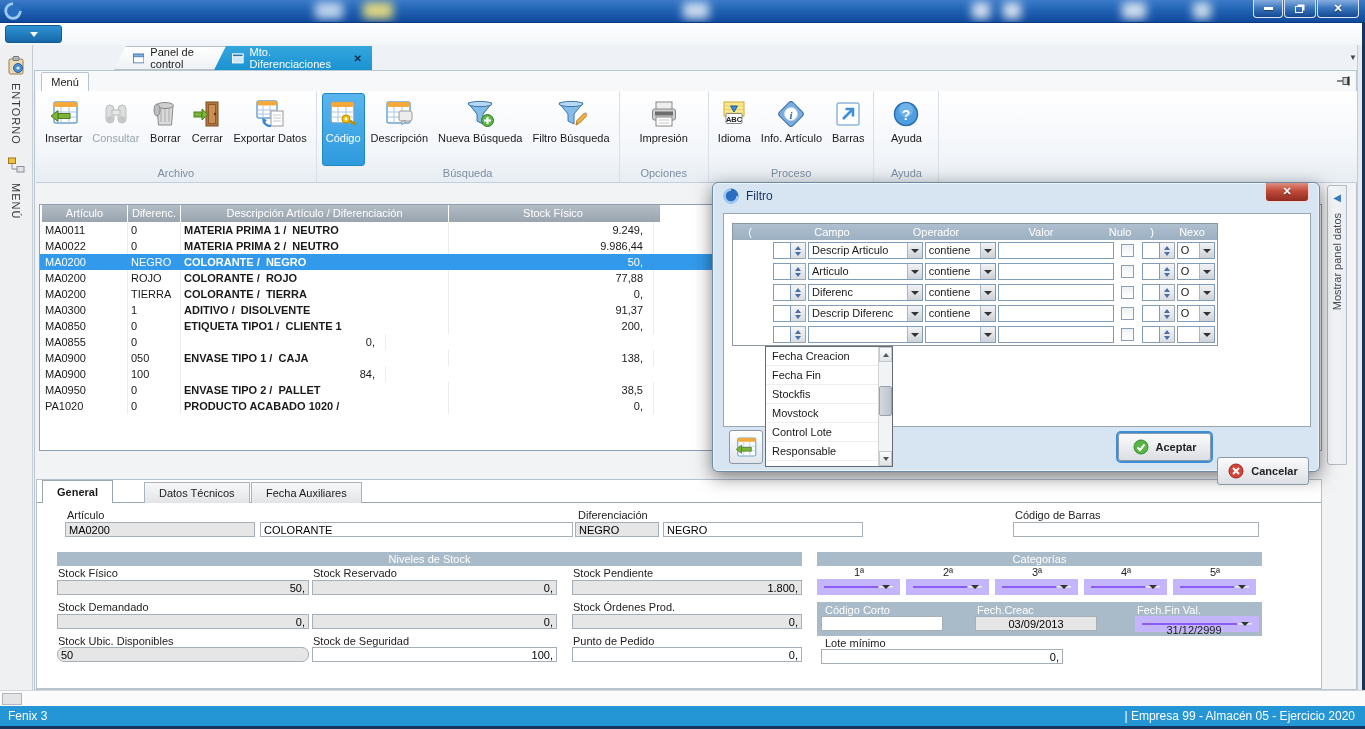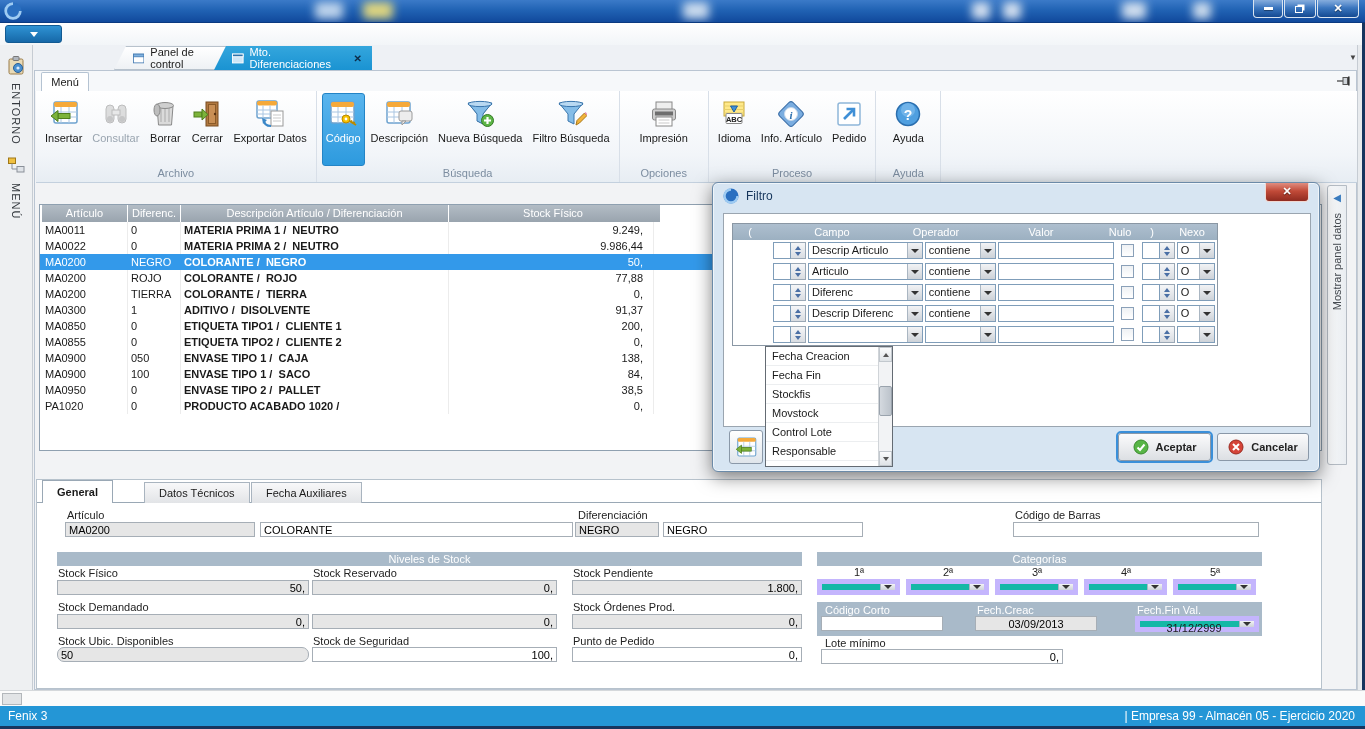--- a/index.html
+++ b/index.html
@@ -122,36 +122,36 @@
   .ddbtn { height:15px; display:flex; align-items:center; justify-content:center; background:linear-gradient(#fafbfc,#dfe3e7); border:1px solid #c2c8ce; }
   .ddthumb { margin-top:24px; height:30px; background:linear-gradient(90deg,#d4d9df,#bcc3cb); border:1px solid #9aa3ad; border-radius:2px; }
   .tri-up-s { width:0;height:0;border-left:3px solid transparent;border-right:3px solid transparent;border-bottom:4px solid #555; }
   .tri-dn-s { width:0;height:0;border-left:3px solid transparent;border-right:3px solid transparent;border-top:4px solid #555; }
   .dlg-iconbtn { position:absolute; left:16px; top:247px; width:34px; height:34px; border:1px solid #8a98a8; border-radius:3px;
     background:linear-gradient(#ffffff,#dfe5eb); display:flex; align-items:center; justify-content:center; cursor:pointer; }
   .dlg-btn { position:absolute; top:250px; height:28px; border:1px solid #8a98a8; border-radius:3px;
     background:linear-gradient(#fbfbfc,#dcdfe3); display:flex; align-items:center; justify-content:center; font-weight:bold; color:#222; cursor:pointer; }
   .dlg-btn .bicon { width:16px; height:16px; margin-right:7px; }
   .btn-accept { left:405px; width:93px; outline:2px solid #3a8fd9; outline-offset:0; }
-  .btn-cancel { left:504px; width:92px; }
+  .btn-cancel { left:504px; width:92px;margin-top:24px; }
 
   
   .detail { position:absolute; left:1px; top:408px; width:1286px; height:210px; background:#fff; border:1px solid #b7c2cc; }
   .dtabs { position:absolute; left:0; top:0; width:100%; height:23px; border-bottom:1px solid #9aa8b5; }
   .dtab-b { position:absolute; height:21px; top:2px; background:linear-gradient(#f8f8f9,#e2e4e7); border:1px solid #a9b4bf; border-bottom:none;
     padding:0 14px; line-height:20px; cursor:pointer; }
   .dtab-b.active { top:0; height:23px; background:#fff; font-weight:bold; line-height:22px; border-color:#9aa8b5; }
   .flabel { position:absolute; color:#222; white-space:nowrap; }
   .finput { position:absolute; height:15px; border:1px solid #a6aeb6; background:#fff; font-family:"Liberation Sans",sans-serif; font-size:11px; padding:0 3px; }
   .finput.ro { background:#e6e6e6; }
   .finput.num { text-align:right; }
   .band { position:absolute; height:14px; background:#a9bac9; color:#fff; text-align:center; line-height:14px; }
   .catbox { position:absolute; left:780px; top:122px; width:445px; height:34px; background:#a9bac9; }
   .catbox .blabel { position:absolute; color:#fff; top:2px; white-space:nowrap; }
-  .fcombo { position:absolute; height:16px; border:5px solid #c4b5fd; background:#14b8a6; display:flex; cursor:pointer;padding-left:9px; }
+  .fcombo { position:absolute; height:16px; border:7px solid #c4b5fd; background:#8b5cf6; display:flex; cursor:pointer;padding-left:9px; }
   .fcombo .ctext { flex:1; line-height:14px; padding:0 3px; text-align:right; }
   .fcombo .cbtn { width:15px; background:linear-gradient(#f2f3f5,#cdd2d8); border-left:1px solid #aab6c2; display:flex; align-items:center; justify-content:center; }
 
   
   .hstrip { position:absolute; left:0; top:690px; width:1365px; height:16px; background:#fbfbfb; border-top:1px solid #d5d8db; }
   .hstub { position:absolute; left:2px; top:2px; width:20px; height:12px; background:#e2e4e6; border:1px solid #b3b7bb; }
   .statusbar { position:absolute; left:0; top:706px; width:1365px; height:20px; background:#2496d6; color:#fff; font-size:12px; }
   .statusbar .sl { position:absolute; left:8px; top:3px; }
   .statusbar .sr { position:absolute; right:10px; top:3px; }
   .bottomframe { position:absolute; left:0; top:726px; width:1365px; height:3px; background:#16355f; }
@@ -383,21 +383,21 @@
             <text x="16" y="21" font-size="11" text-anchor="middle" fill="#2a6eae" font-weight="bold" font-family="Liberation Serif, serif" font-style="italic">i</text>
           </svg>
           <div class="tlabel">Info. Artículo</div>
         </div>
         <div class="tbtn">
           <svg class="icn" viewBox="0 0 32 32">
             <rect x="5" y="5" width="22" height="22" rx="2" fill="#fff" stroke="#8fb6d9" stroke-width="1.5"></rect>
             <path d="M11 21 L21 11" stroke="#3f8fd6" stroke-width="2.6"></path>
             <path d="M13.5 11 H21 V18.5" stroke="#3f8fd6" stroke-width="2.6" fill="none"></path>
           </svg>
-          <div class="tlabel">Pedido</div>
+          <div class="tlabel">Barras</div>
         </div>
       </div>
       <div class="rglabel">Proceso</div>
     </div>
 
     <div class="rgroup">
       <div class="rbtns">
         <div class="tbtn" style="padding-left:10px;padding-right:10px;">
           <svg class="icn" viewBox="0 0 32 32">
             <circle cx="16" cy="16" r="11.5" fill="#4f9fe0" stroke="#2a6eae" stroke-width="1.5"></circle>
@@ -456,33 +456,31 @@
     </div>
     <div class="grow">
       <div class="gc c0">MA0850</div>
         <div class="gc c1">0</div>
         <div class="gc c2">ETIQUETA TIPO1 /  CLIENTE 1</div>
         <div class="gc c3">200,</div>
     </div>
     <div class="grow">
       <div class="gc c0">MA0855</div>
         <div class="gc c1">0</div>
-        <div class="gc c2">ETIQUETA TIPO2 /  CLIENTE 2</div>
         <div class="gc c3">0,</div>
     </div>
     <div class="grow">
       <div class="gc c0">MA0900</div>
         <div class="gc c1">050</div>
         <div class="gc c2">ENVASE TIPO 1 /  CAJA</div>
         <div class="gc c3">138,</div>
     </div>
     <div class="grow">
       <div class="gc c0">MA0900</div>
         <div class="gc c1">100</div>
-        <div class="gc c2">ENVASE TIPO 1 /  SACO</div>
         <div class="gc c3">84,</div>
     </div>
     <div class="grow">
       <div class="gc c0">MA0950</div>
         <div class="gc c1">0</div>
         <div class="gc c2">ENVASE TIPO 2 /  PALLET</div>
         <div class="gc c3">38,5</div>
     </div>
     <div class="grow">
       <div class="gc c0">PA1020</div>

